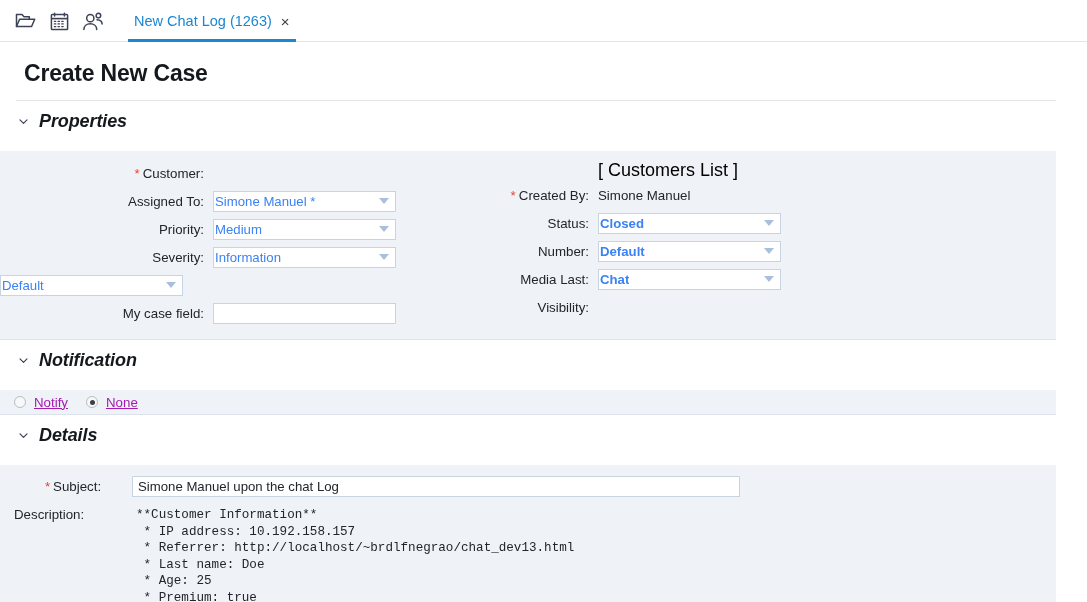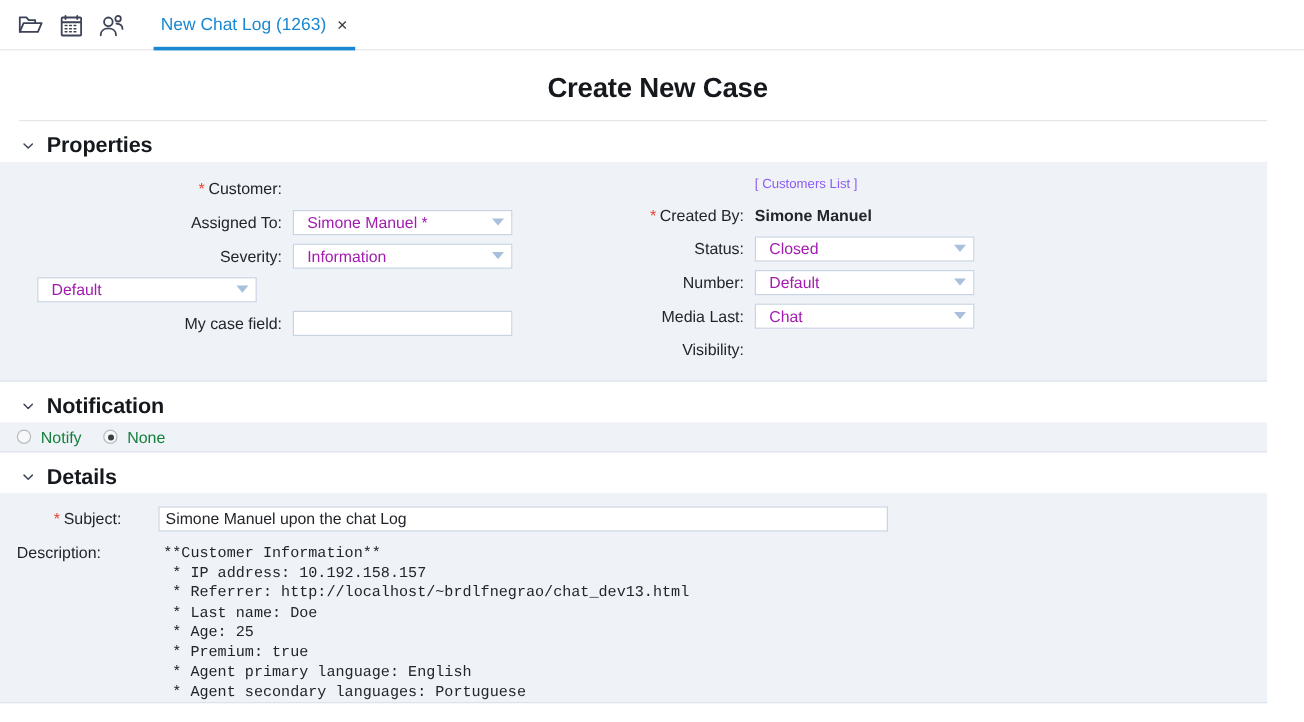--- a/index.html
+++ b/index.html
@@ -67,42 +67,42 @@
     left: 0; right: 0; bottom: 0;
     height: 3px;
     background: #1a87d1;
     z-index: 2;
   }
 
   
   .page-title-wrap {
     position: relative;
     padding: 18px 15px 14px 24px;
-    text-align: center;
   }
   .page-title {
     font-size: 23px;
     font-weight: 600;
     letter-spacing: -0.2px;
     color: #15181c;
   }
   .title-rule {
     position: absolute;
     left: 16px; right: 31px; bottom: 0;
     height: 1px;
     background: #e3e5e8;
   }
 
   
   .section-head {
     display: flex;
     align-items: center;
     gap: 10px;
-    padding: 10px 0 3px 18px;
-    cursor: pointer;
+    padding: 10px 0 19px 18px;
+    cursor: pointer;
+    font-style: italic;
   }
   .chev {
     width: 11px;
     height: 11px;
     flex: none;
     color: #3c4356;
   }
   .section-title {
     font-size: 18px;
     font-weight: 700;
@@ -114,21 +114,21 @@
   .panel {
     background: #eff2f7;
     border-bottom: 1px solid #dde3ec;
     margin-right: 31px;
   }
   .panel-props {
     display: flex;
     padding: 8px 0 12px 0;
   }
   .col { flex: none; }
-  .col-left  { width: 500px; margin-left: 31px; }
+  .col-left  { width: 500px; }
   .col-right { width: 480px; }
 
   .row {
     display: flex;
     align-items: center;
     height: 28px;
   }
   .lbl {
     font-size: 13.3px;
     color: #22262b;
@@ -137,36 +137,36 @@
     white-space: nowrap;
   }
   .col-left .lbl  { width: 213px; }
   .col-right .lbl { width: 98px; }
   .req { color: #e8442f; padding-right: 3px; }
 
   .static-val {
     font-size: 13.3px;
     color: #22262b;
   }
-  .static-val.bold { font-weight: 700; }
+  .static-val.bold { font-weight: 400; }
 
   .field {
     position: relative;
     height: 21px;
     background: #ffffff;
     border: 1px solid #c9d4e3;
     display: flex;
     align-items: center;
   }
   .col-left .field  { width: 183px; }
-  .col-right .field { width: 183px; }
+  .col-right .field { width: 183px; font-weight: bold; }
   .field-text {
     font-size: 13.2px;
-    color: #a21caf;
-    padding-left: 11px;
+    color: #3b82f6;
+    padding-left: 1px;
     white-space: nowrap;
     overflow: hidden;
   }
   .caret {
     position: absolute;
     right: 6px;
     top: 50%;
     transform: translateY(-50%);
     width: 0; height: 0;
     border-left: 5px solid transparent;
@@ -174,22 +174,22 @@
     border-top: 6px solid #a9c0dc;
   }
 
   .cust-link-row {
     display: flex;
     justify-content: flex-start;
     height: 22px;
     align-items: center;
   }
   .cust-link {
-    font-size: 11px;
-    color: #8b5cf6;
+    font-size: 18px;
+    color: #000000;
     margin-left: 98px;
     cursor: pointer;
     white-space: nowrap;
   }
 
   
   .panel-notif {
     display: flex;
     align-items: center;
     gap: 8px;
@@ -208,23 +208,24 @@
   .radio.on::after {
     content: "";
     position: absolute;
     left: 2.5px; top: 2.5px;
     width: 5px; height: 5px;
     border-radius: 50%;
     background: #3c4043;
   }
   .radio-label {
     font-size: 13.3px;
-    color: #15803d;
+    color: #a21caf;
     margin-right: 10px;
     cursor: pointer;
+    text-decoration: underline;
   }
 
   
   .panel-details {
     padding: 8px 0 0 0;
     min-height: 152px;
   }
   .subject-row {
     display: flex;
     align-items: center;
@@ -331,20 +332,27 @@
 
 
     <div class="row">
       <div class="lbl">Assigned To:</div>
       <div class="field">
         <span class="field-text">Simone Manuel *</span>
         <span class="caret"></span>
       </div>
     </div>
 
+    <div class="row">
+      <div class="lbl">Priority:</div>
+      <div class="field">
+        <span class="field-text">Medium</span>
+        <span class="caret"></span>
+      </div>
+    </div>
 
     <div class="row">
       <div class="lbl">Severity:</div>
       <div class="field">
         <span class="field-text">Information</span>
         <span class="caret"></span>
       </div>
     </div>
 
     <div class="row">

